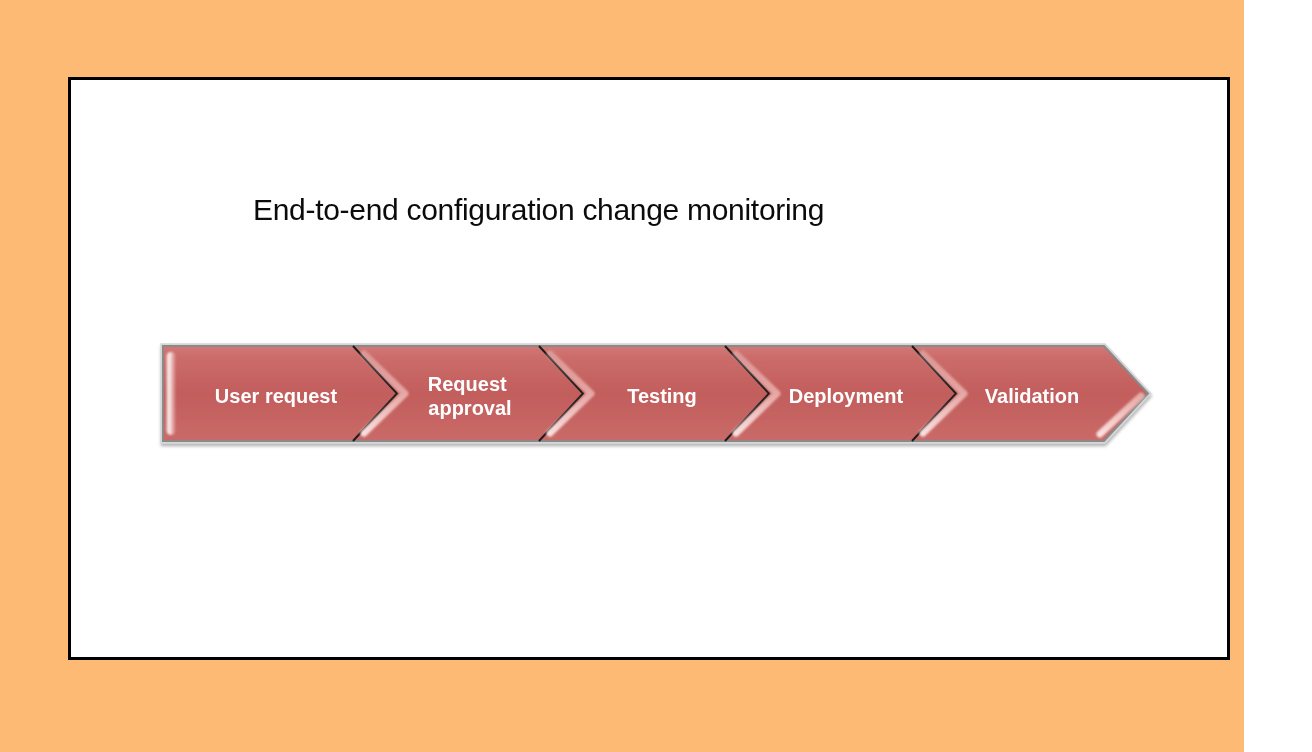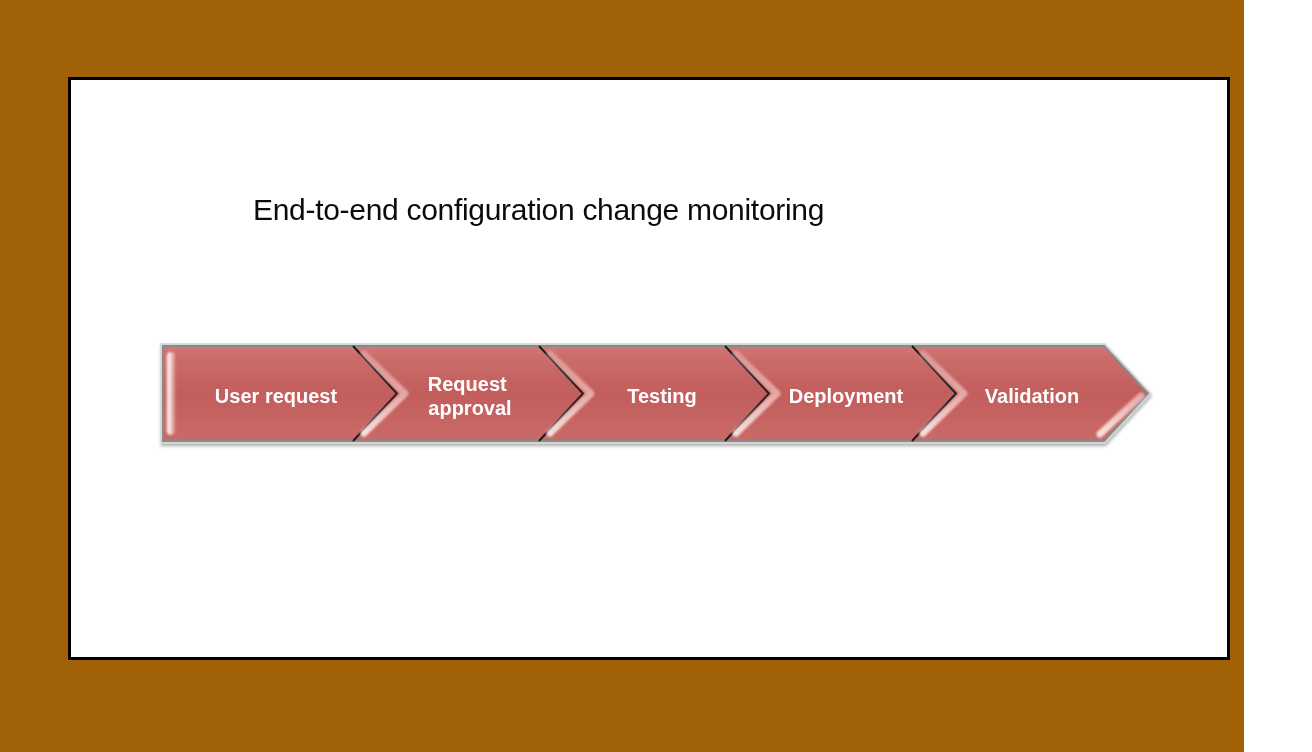--- a/index.html
+++ b/index.html
@@ -8,21 +8,21 @@
     width: 1312px;
     height: 752px;
     background: #ffffff;
     font-family: "Liberation Sans", sans-serif;
     overflow: hidden;
   }
   .stage {
     position: relative;
     width: 1244px;
     height: 752px;
-    background: #a16207;
+    background: #fdba74;
   }
   .slide-frame {
     position: absolute;
     left: 68px;
     top: 77px;
     width: 1162px;
     height: 583px;
     border: 3px solid #000000;
     background: #ffffff;
     box-sizing: border-box;

